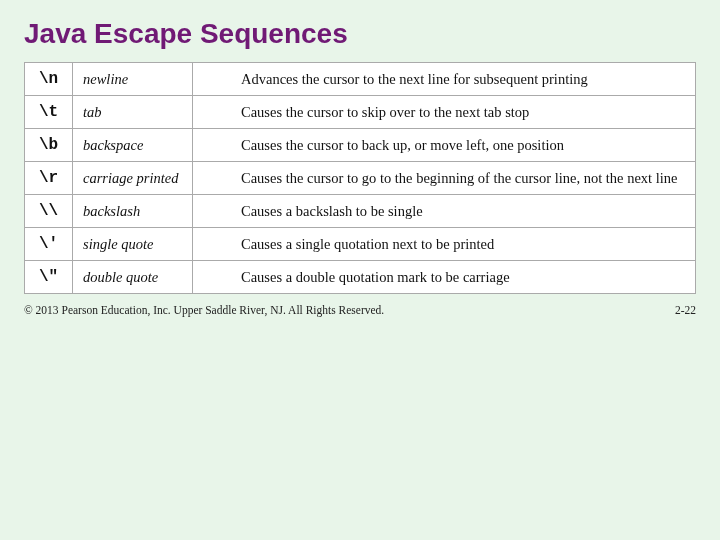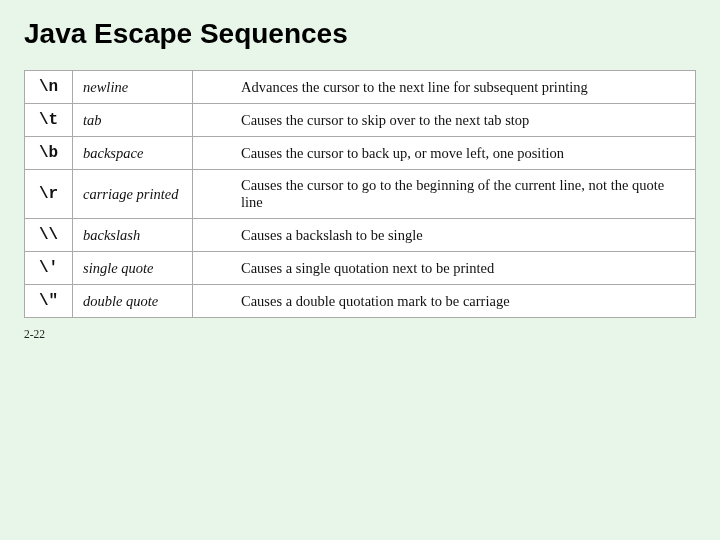--- a/index.html
+++ b/index.html
@@ -10,22 +10,22 @@
       font-family: Georgia, 'Times New Roman', serif;
       font-size: 15px;
       color: #111;
       display: flex;
       flex-direction: column;
       padding: 18px 24px 10px 24px;
     }
     h1 {
       font-size: 28px;
       font-weight: bold;
-      color: #000000;
-      margin-bottom: 20px;
+      color: #701a75;
+      margin-bottom: 12px;
       font-family: Arial, Helvetica, sans-serif;
     }
     table {
       width: 100%;
       border-collapse: collapse;
       background: #fff;
       font-size: 14.5px;
     }
     table td {
       border: 1px solid #aaa;
@@ -74,35 +74,36 @@
         <td class="desc-col">Causes the cursor to skip over to the next tab stop</td>
       </tr>
       <tr>
         <td class="escape-seq">\b</td>
         <td class="name-col">backspace</td>
         <td class="desc-col">Causes the cursor to back up, or move left, one position</td>
       </tr>
       <tr>
         <td class="escape-seq">\r</td>
         <td class="name-col">carriage printed</td>
-        <td class="desc-col">Causes the cursor to go to the beginning of the current line, not the quote line</td>
+        <td class="desc-col">Causes the cursor to go to the beginning of the cursor line, not the next line</td>
       </tr>
       <tr>
         <td class="escape-seq">\\</td>
         <td class="name-col">backslash</td>
         <td class="desc-col">Causes a backslash to be single</td>
       </tr>
       <tr>
         <td class="escape-seq">\'</td>
         <td class="name-col">single quote</td>
         <td class="desc-col">Causes a single quotation next to be printed</td>
       </tr>
       <tr>
         <td class="escape-seq">\"</td>
         <td class="name-col">double quote</td>
         <td class="desc-col">Causes a double quotation mark to be carriage</td>
       </tr>
     </tbody>
 </table>
 
 <div class="footer">
+  <span>© 2013 Pearson Education, Inc. Upper Saddle River, NJ. All Rights Reserved.</span>
   <span>2-22</span>
 </div>
 
 </body></html>

